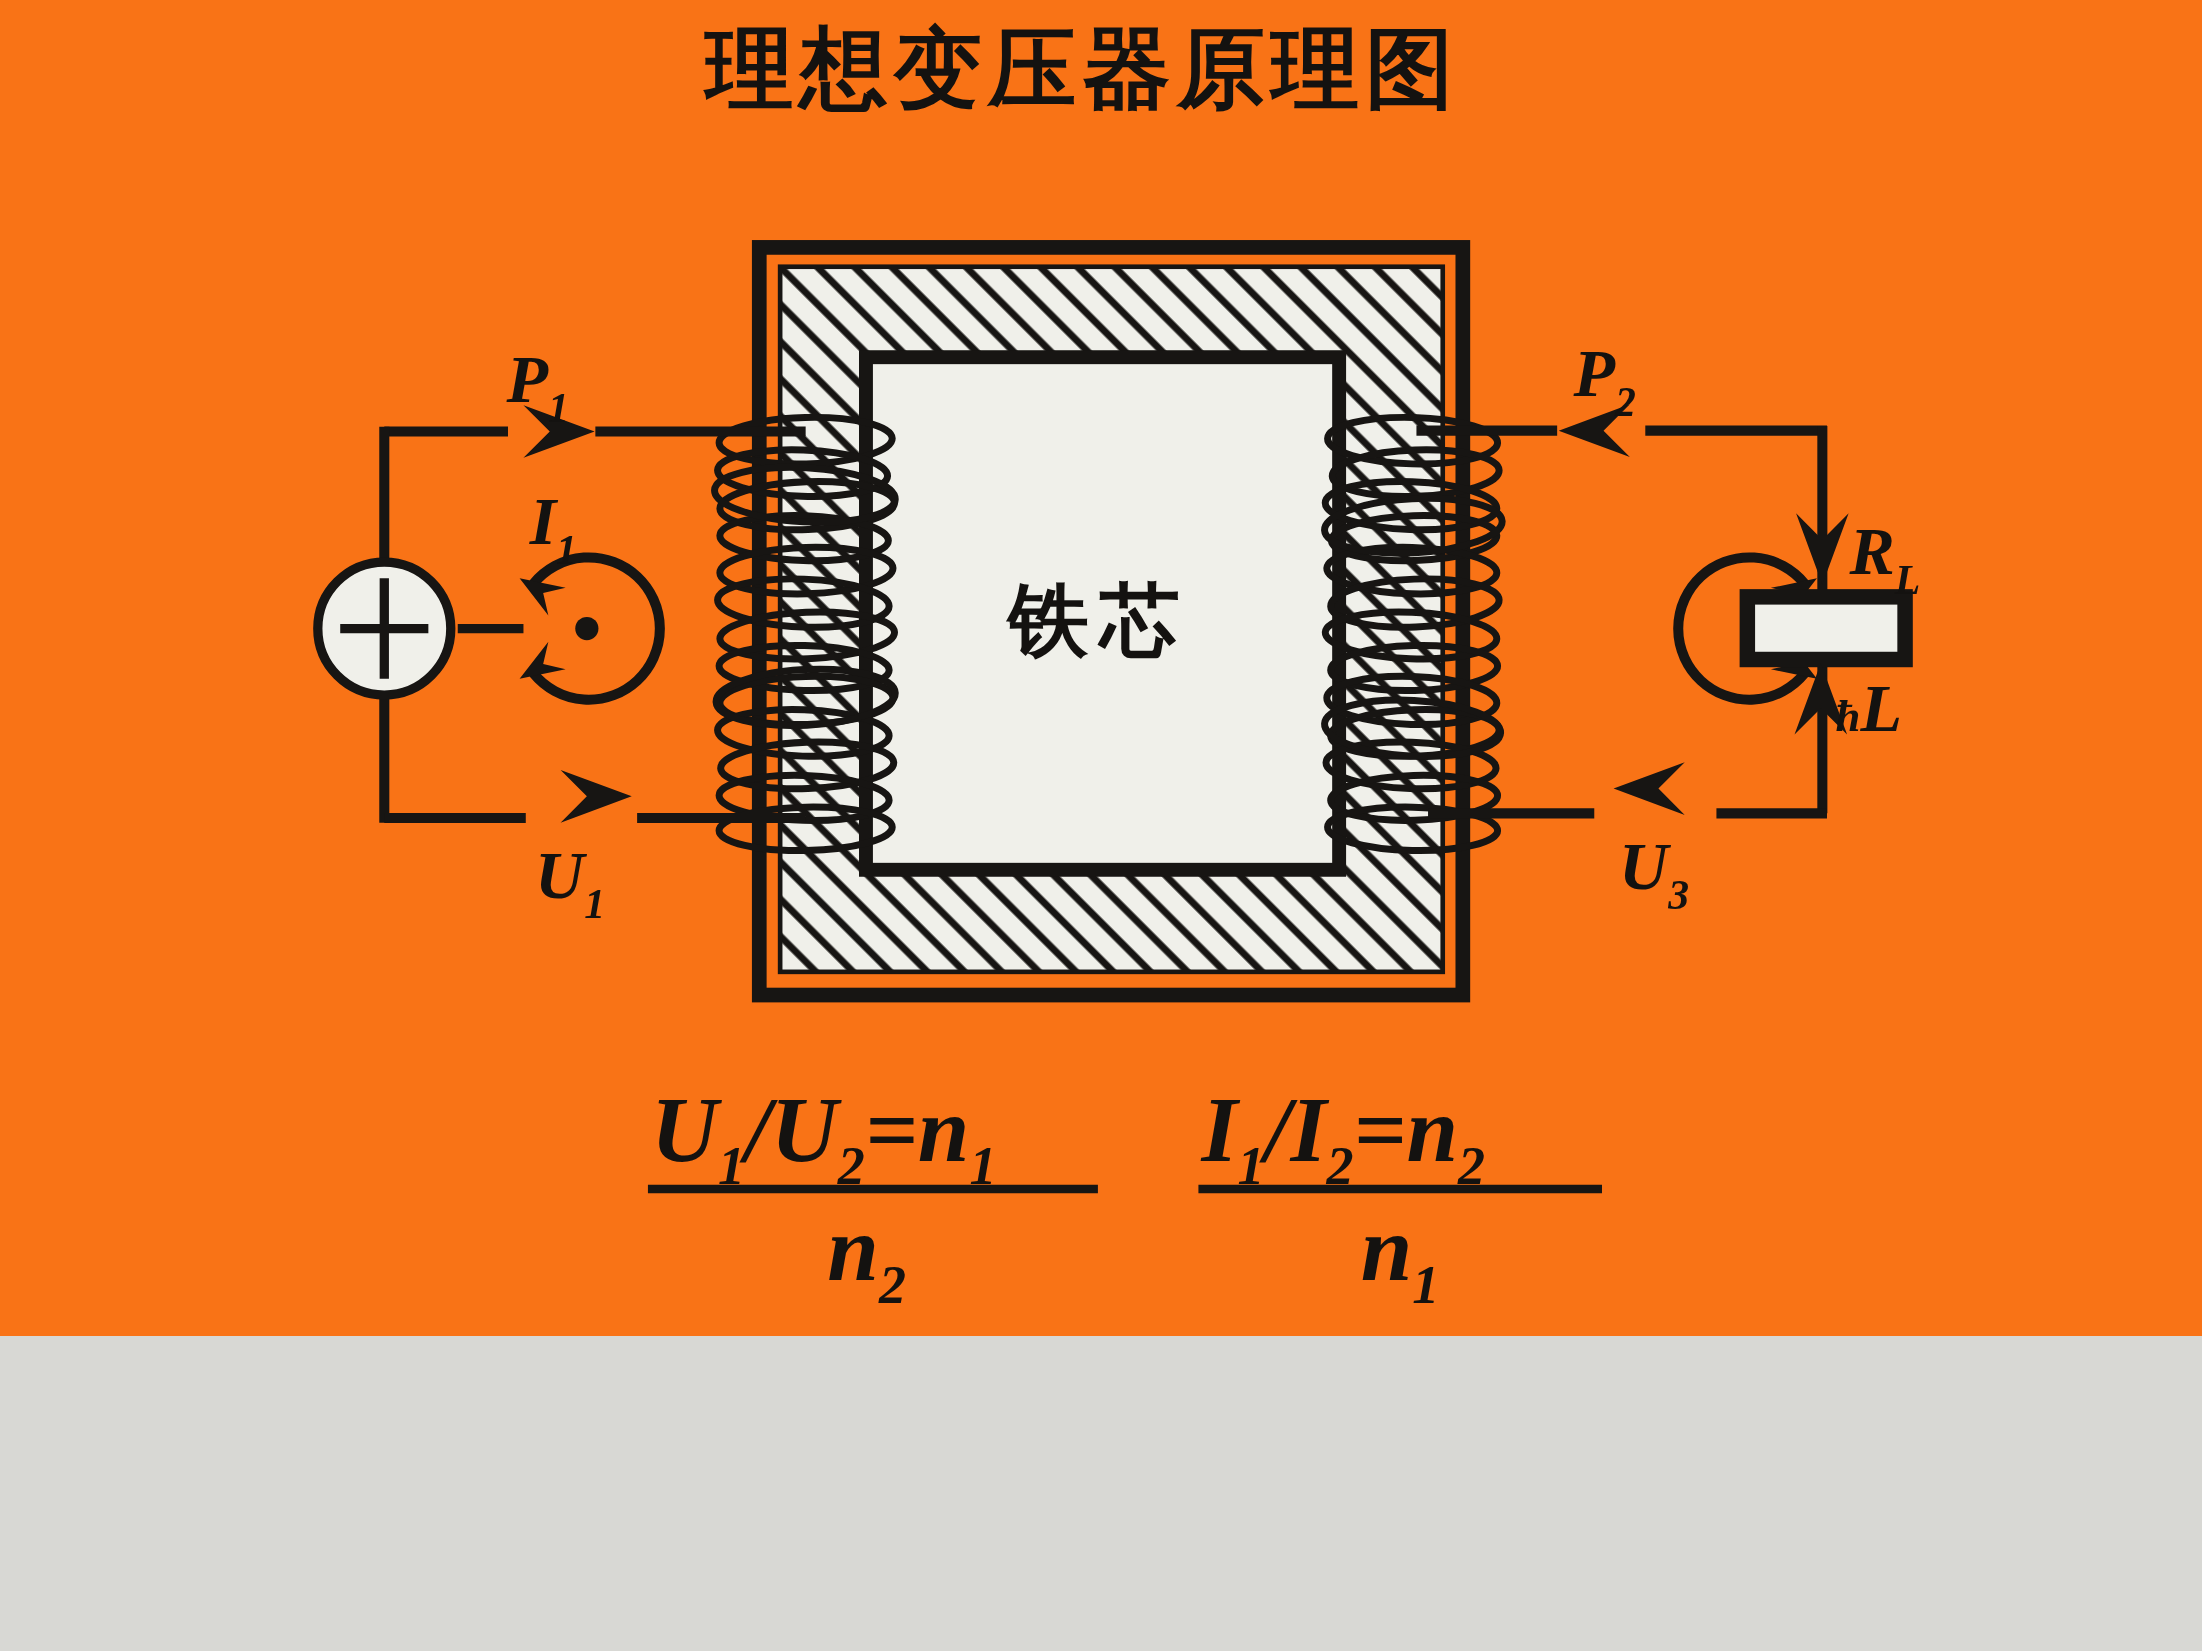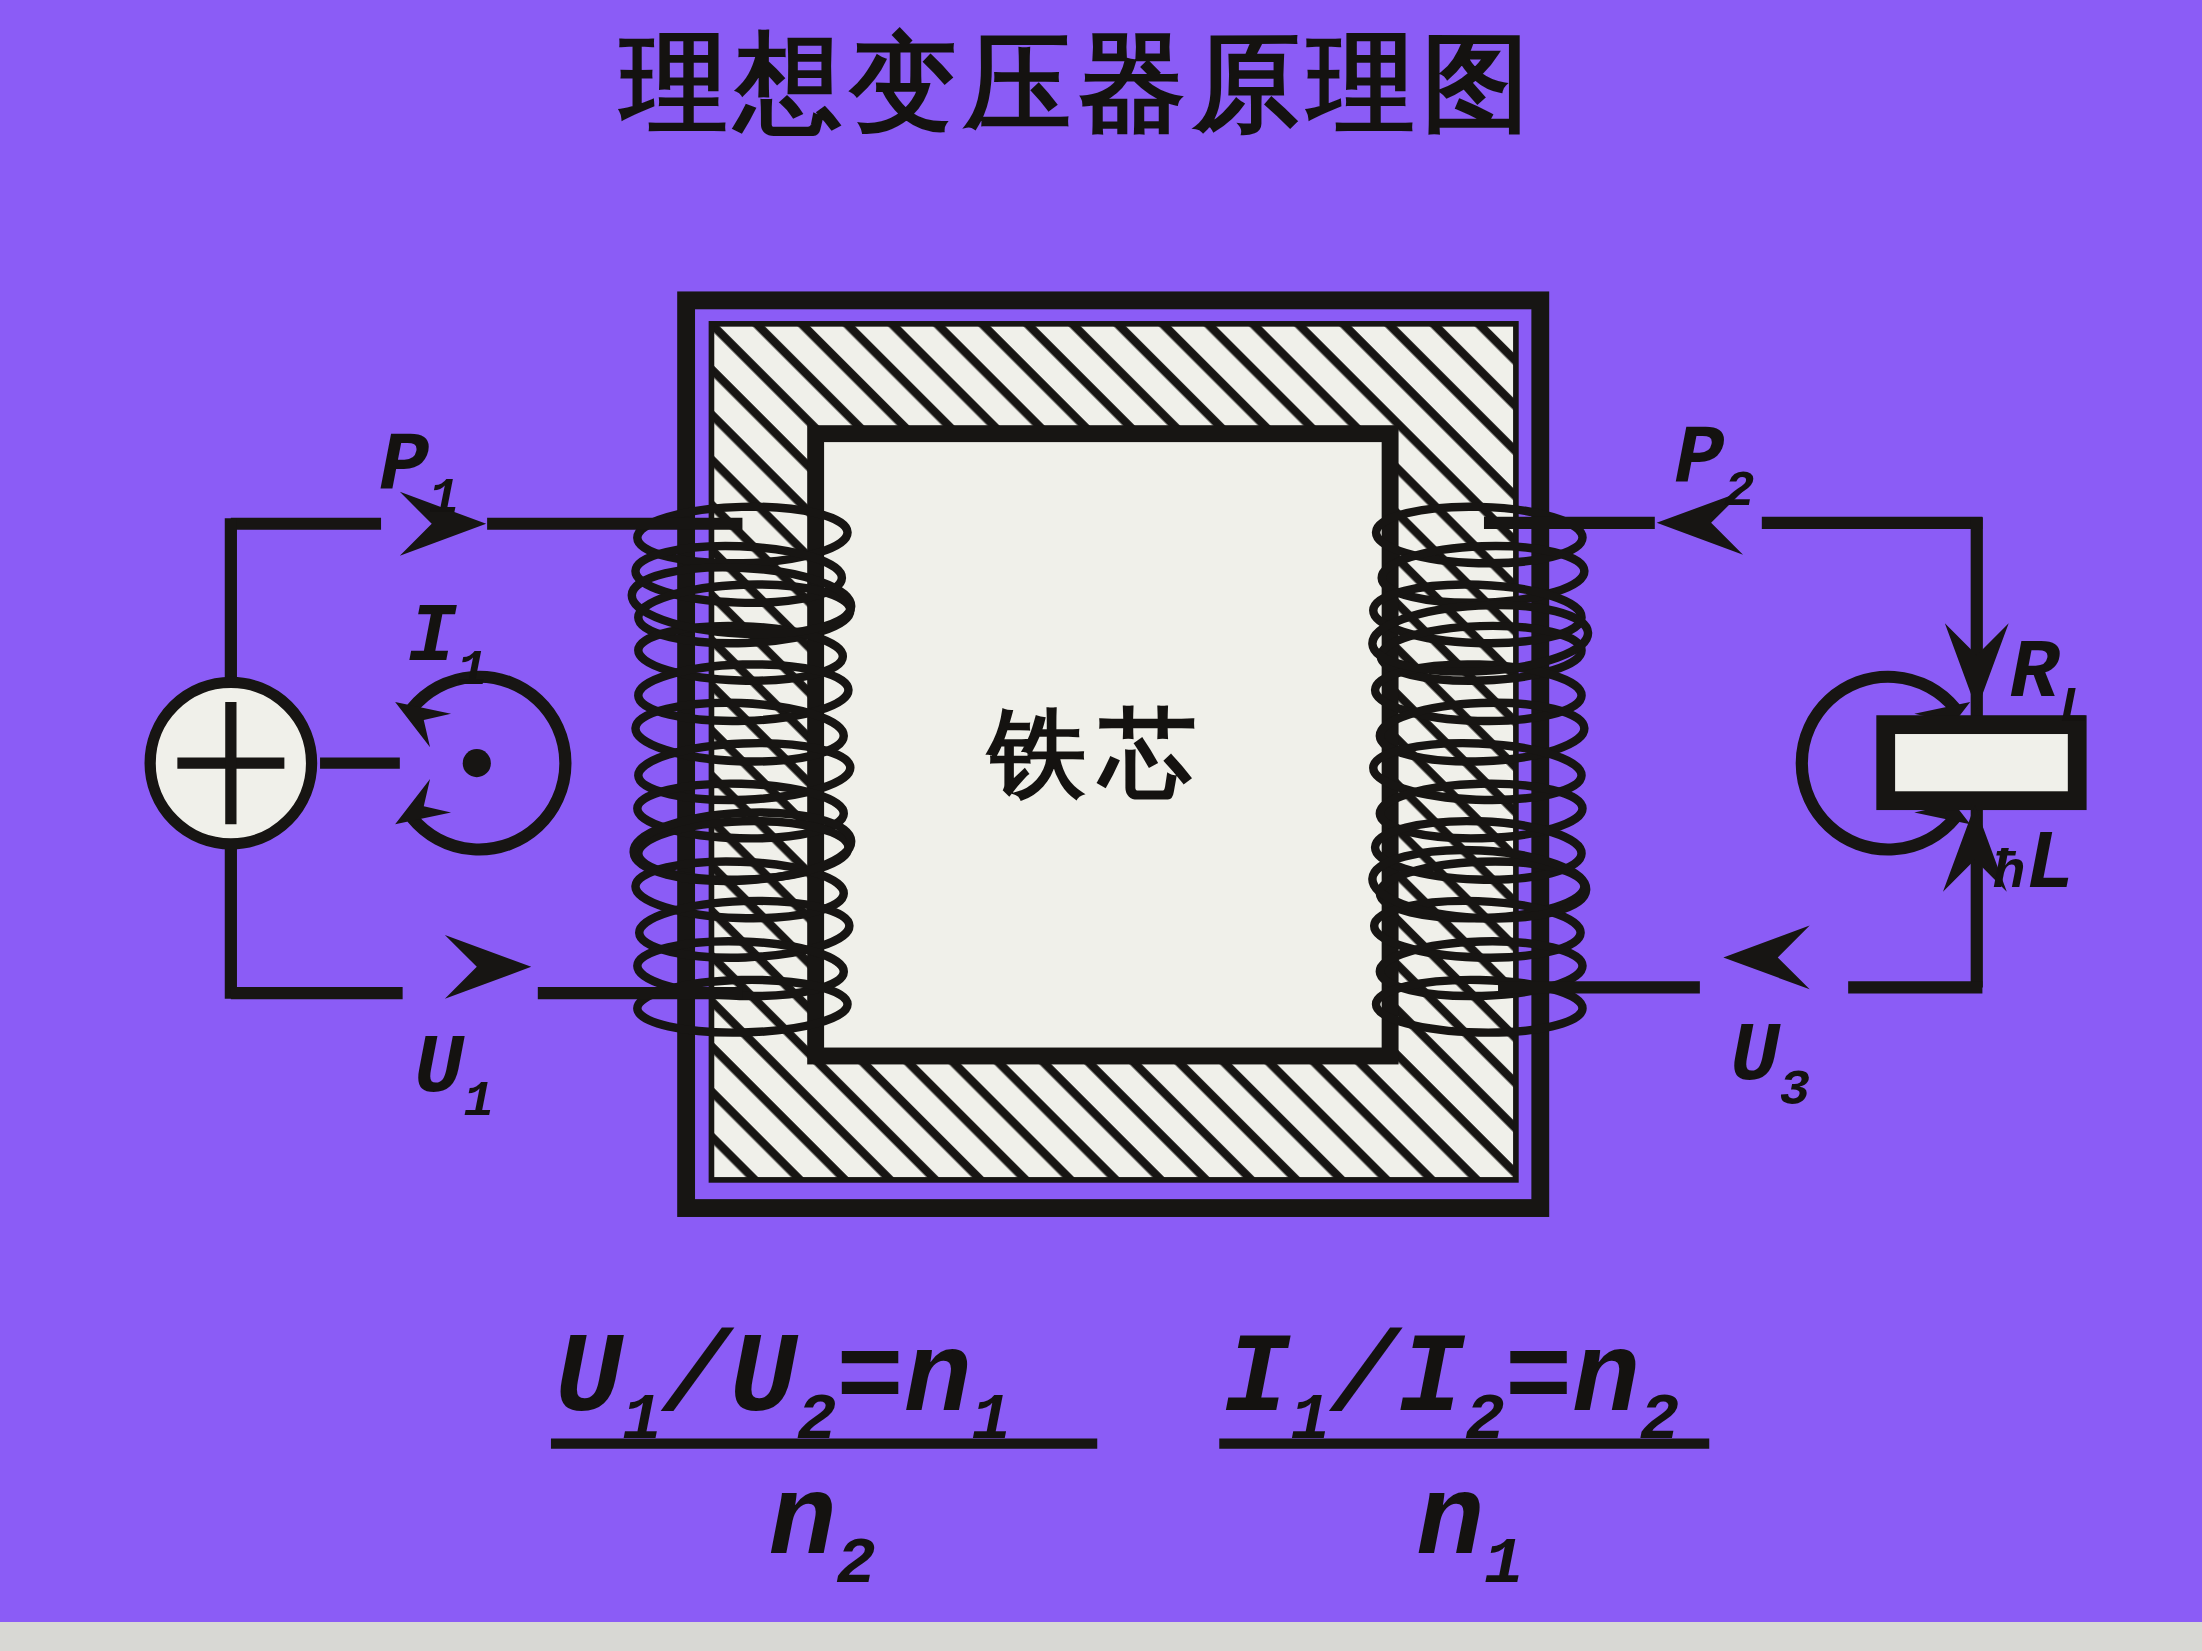--- a/index.html
+++ b/index.html
@@ -1,20 +1,20 @@
 <!DOCTYPE html>
 <html><head>
 <meta charset="utf-8">
 <style>
   html,body{margin:0;padding:0;background:#d8d8d4;}
   #page{
     position:relative;
-    width:2202px;height:1622px;
-    background:#8b5cf6;
-    font-family:Liberation Mono, monospace;
+    width:2202px;height:1336px;
+    background:#f97316;
+    font-family:Liberation Serif, serif;
     overflow:hidden;
   }
   svg{display:block;width:100%;height:100%;}
   .wire{stroke:#171513;stroke-width:13;fill:none;}
   .arrow{fill:#171513;stroke:none;}
   .title-text{
     font-size:114px;font-weight:bold;fill:#141210;
     letter-spacing:8px;
   }
   .core-text{

